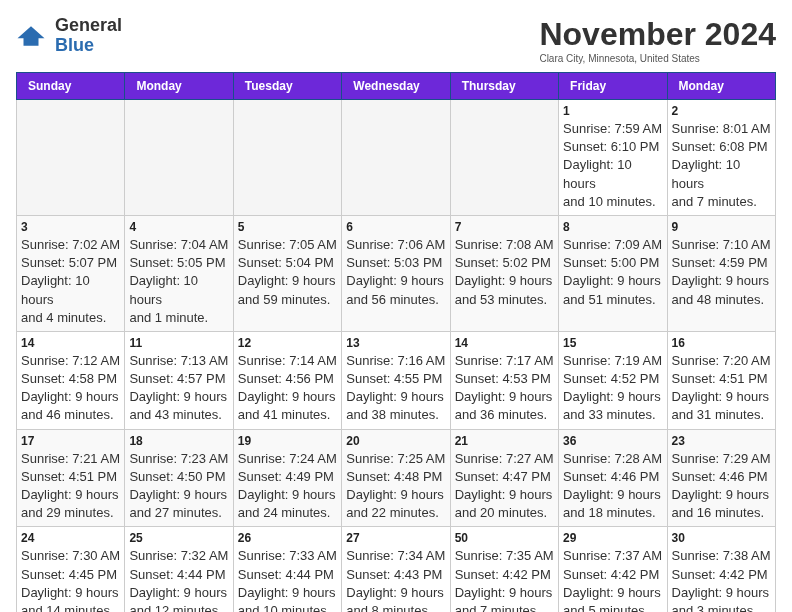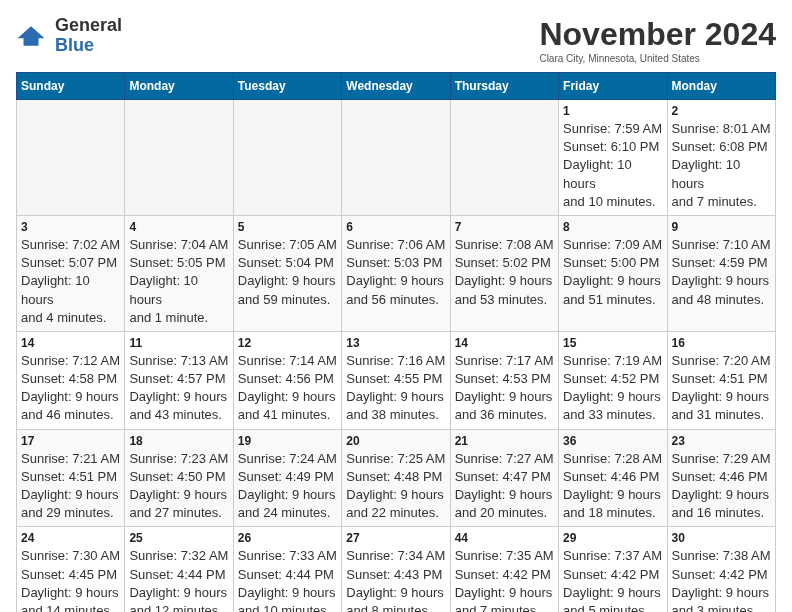--- a/index.html
+++ b/index.html
@@ -42,23 +42,23 @@
     .location {
       font-size: 10px;
       color: #555;
     }
     .calendar {
       width: 100%;
       border-collapse: collapse;
       font-size: 11px;
     }
     .calendar thead tr th {
-      background-color: #0369a1;
+      background-color: #6d28d9;
       color: #fff;
-      padding: 6px 4px;
+      padding: 6px 11px;
       text-align: left;
       font-size: 12px;
       font-weight: bold;
       border: 1px solid #1a4f8a;
     }
     .calendar tbody tr td {
       border: 1px solid #ccc;
       padding: 4px;
       vertical-align: top;
       width: calc(100% / 7);
@@ -231,21 +231,21 @@
         </td>
         <td>
           <div class="day-number">26</div>
           <div class="day-info">Sunrise: 7:33 AM<br>Sunset: 4:44 PM<br>Daylight: 9 hours<br>and 10 minutes.</div>
         </td>
         <td>
           <div class="day-number">27</div>
           <div class="day-info">Sunrise: 7:34 AM<br>Sunset: 4:43 PM<br>Daylight: 9 hours<br>and 8 minutes.</div>
         </td>
         <td>
-          <div class="day-number">44</div>
+          <div class="day-number">50</div>
           <div class="day-info">Sunrise: 7:35 AM<br>Sunset: 4:42 PM<br>Daylight: 9 hours<br>and 7 minutes.</div>
         </td>
         <td>
           <div class="day-number">29</div>
           <div class="day-info">Sunrise: 7:37 AM<br>Sunset: 4:42 PM<br>Daylight: 9 hours<br>and 5 minutes.</div>
         </td>
         <td>
           <div class="day-number">30</div>
           <div class="day-info">Sunrise: 7:38 AM<br>Sunset: 4:42 PM<br>Daylight: 9 hours<br>and 3 minutes.</div>
         </td>

